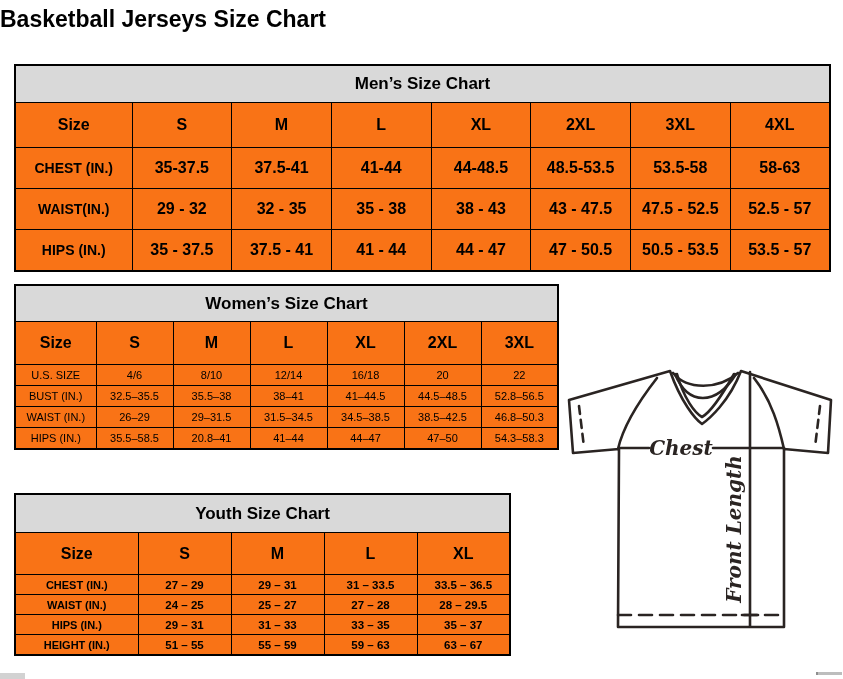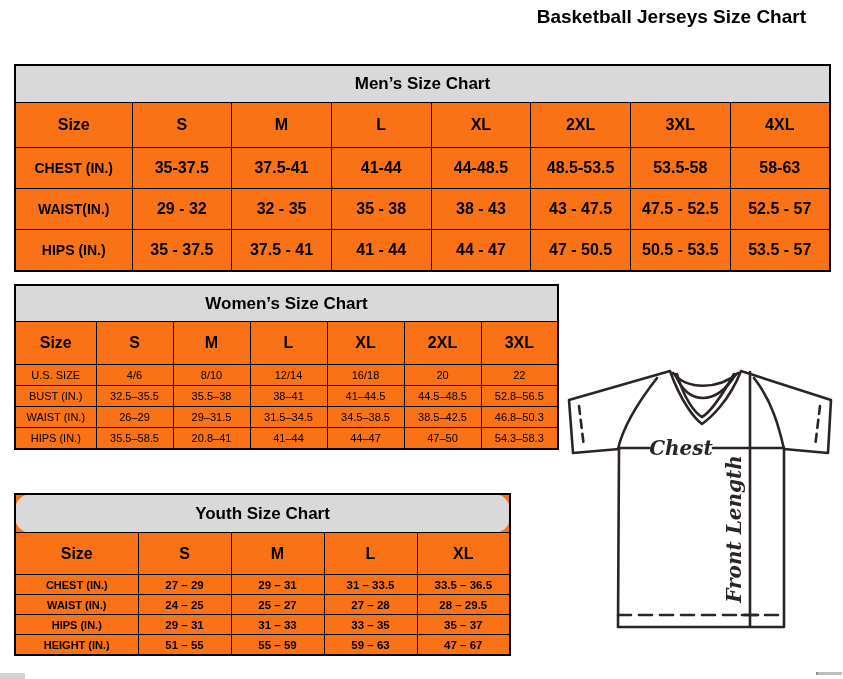--- a/index.html
+++ b/index.html
@@ -2,21 +2,21 @@
 <html><head>
 <meta charset="utf-8">
 <style>
   html,body{margin:0;padding:0;}
   body{
     width:843px;height:679px;position:relative;background:#ffffff;
     font-family:"Liberation Sans", sans-serif;color:#000;overflow:hidden;
   }
   .page-title{
     position:absolute;top:6px;left:0;width:806px;margin:0;
-    text-align:right;font-size:19px;font-weight:bold;letter-spacing:0;
+    text-align:left;font-size:23px;font-weight:bold;letter-spacing:0;
   }
   table.sizes{
     position:absolute;border-collapse:collapse;table-layout:fixed;
     border:2px solid #000;background:#f97316;
   }
   table.sizes td, table.sizes th{
     border:1.5px solid #000;text-align:center;vertical-align:middle;
     padding:0;overflow:hidden;white-space:nowrap;
   }
   tr.band td{
@@ -28,21 +28,21 @@
   .mens tbody td{height:40px;font-size:16px;font-weight:bold;}
   .mens td.row-label{font-size:14px;}
   
   .womens{left:14px;top:284px;width:543px;}
   .womens tr.band td{height:35px;}
   .womens tr.head th{height:42px;font-size:16px;font-weight:bold;}
   .womens tbody td{height:20px;font-size:11px;font-weight:normal;}
   .womens td.row-label{font-size:11px;}
   
   .youth{left:14px;top:493px;width:495px;}
-  .youth tr.band td{height:37px;border-radius:16px;}
+  .youth tr.band td{height:37px;}
   .youth tr.head th{height:41px;font-size:16px;font-weight:bold;}
   .youth tbody td{height:19px;font-size:11.5px;font-weight:bold;}
   .youth td.row-label{font-size:11px;}
   
   .jersey{position:absolute;left:557px;top:357px;}
   .jersey text{
     font-family:"DejaVu Serif","Liberation Serif",serif;
     font-style:italic;font-weight:bold;fill:#2a2422;
   }
   
@@ -225,21 +225,21 @@
         <td>29 – 31</td>
         <td>31 – 33</td>
         <td>33 – 35</td>
         <td>35 – 37</td>
       </tr>
       <tr>
         <td class="row-label">HEIGHT (IN.)</td>
         <td>51 – 55</td>
         <td>55 – 59</td>
         <td>59 – 63</td>
-        <td>47 – 67</td>
+        <td>63 – 67</td>
       </tr>
     </tbody>
   </table>
 
   <svg class="jersey" width="286" height="278" viewBox="0 0 286 278">
     <g stroke="#2a2422" stroke-width="2.6" fill="none" stroke-linejoin="round" stroke-linecap="round">
 
       <path d="M113,14 L12,43 L16,96 L62,92 L61,270 L227,270 L227,92 L271,96 L274,43 L184,14
                C172,45 152,62 145,67 C138,62 124,45 113,14 Z" fill="#ffffff"></path>
 

